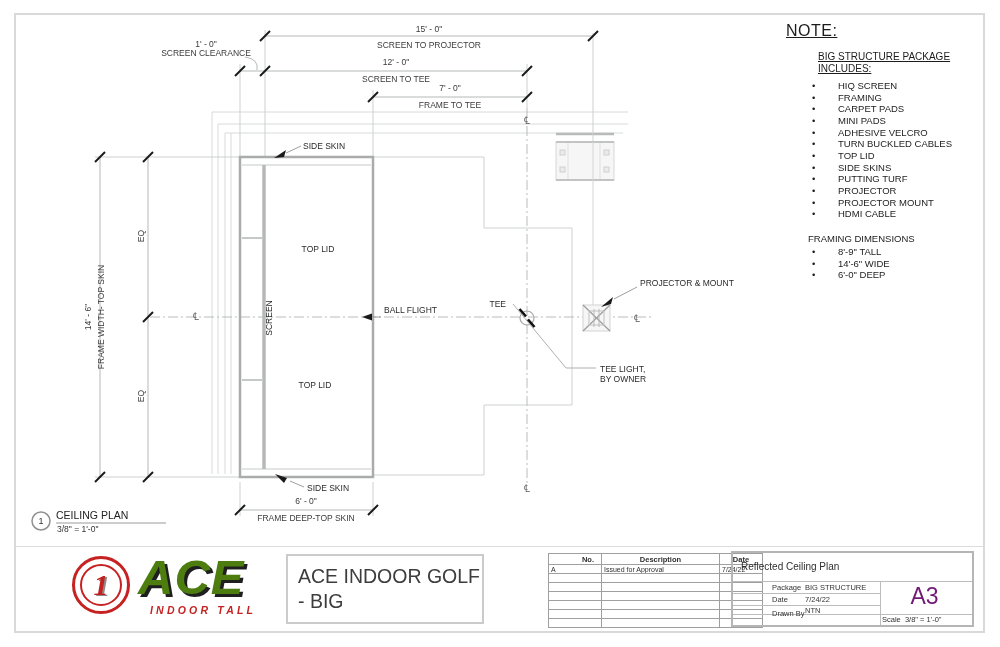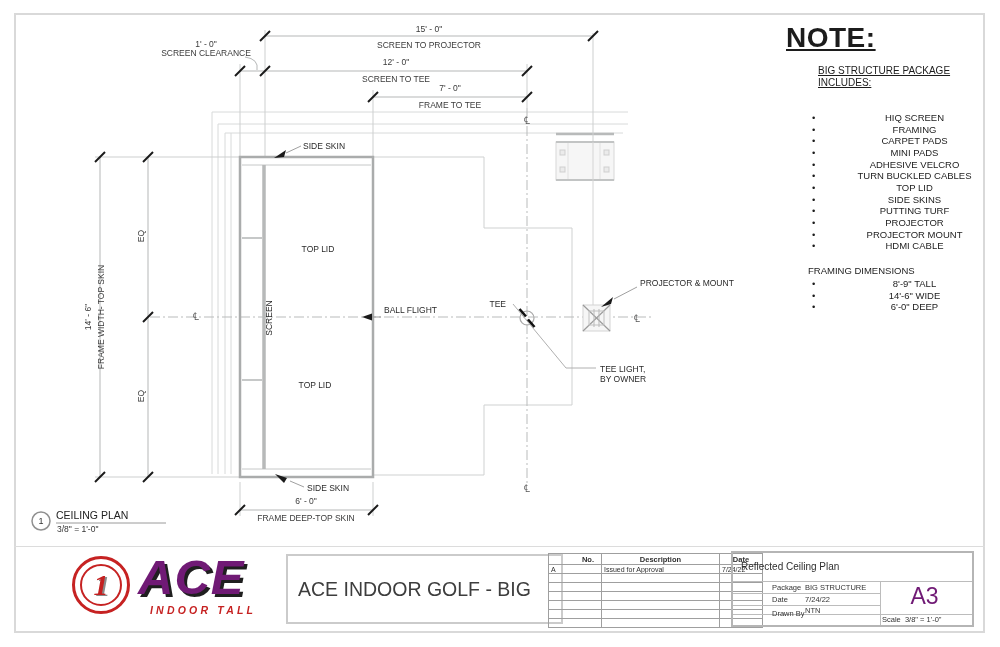--- a/index.html
+++ b/index.html
@@ -8,34 +8,34 @@
   
   .sheet-border{left:14px;top:13px;width:971px;height:620px;border:2px solid #d9d9d9;box-sizing:border-box;}
   .strip-line{left:14px;top:546px;width:971px;height:1px;background:#dcdcdc;}
   
   svg text{font-family:"Liberation Sans",sans-serif;fill:#333;}
   .dim{font-size:8.5px;fill:#3a3a3a;}
   .lbl{font-size:8.5px;fill:#2a2a2a;}
   .clsym{font-size:11px;fill:#555;}
   
   .note{left:786px;top:22px;width:205px;color:#1c1c1c;}
-  .note-heading{font-size:28px;font-weight:bold;text-decoration:underline;letter-spacing:.5px;}
+  .note-heading{font-size:16px;font-weight:normal;text-decoration:underline;letter-spacing:.5px;}
   .note-sub{margin:11px 0 0 32px;width:142px;font-size:10px;line-height:11.5px;text-decoration:underline;}
-  .note ul{list-style:none;margin:24px 0 0 0;padding:0;text-align:center;}
+  .note ul{list-style:none;margin:6px 0 0 0;padding:0;}
   .note li{position:relative;padding-left:52px;font-size:9.5px;line-height:11.65px;white-space:nowrap;}
   .note li::before{content:"\2022";position:absolute;left:26px;}
   .note-framing{margin:13px 0 2px 22px;font-size:9.5px;}
   .note ul.framing{margin-top:0;}
   
   .logo-circle{left:72px;top:556px;width:58px;height:58px;border:3px solid #c62222;border-radius:50%;box-sizing:border-box;display:flex;align-items:center;justify-content:center;}
   .logo-circle-inner{width:42px;height:42px;border:2px solid #c62222;border-radius:50%;box-sizing:border-box;display:flex;align-items:center;justify-content:center;}
   .logo-one{font-family:"Liberation Serif",serif;font-style:italic;font-weight:bold;font-size:30px;color:#c42020;text-shadow:2px 1px 0 #8a8a8a;}
-  .logo-ace{left:138px;top:549px;font-size:49px;font-weight:bold;font-style:italic;color:#701a75;text-shadow:3px 3px 0 #1f1f1f;letter-spacing:1px;}
+  .logo-ace{left:138px;top:549px;font-size:49px;font-weight:bold;font-style:italic;color:#4d7c0f;text-shadow:3px 3px 0 #1f1f1f;letter-spacing:1px;}
   .logo-tag{left:150px;top:604px;font-size:10.5px;font-weight:bold;font-style:italic;letter-spacing:3.2px;color:#c62222;}
-  .title-box{left:286px;top:554px;width:277px;height:70px;border:2px solid #cbcbcb;box-sizing:border-box;display:flex;flex-direction:column;justify-content:center;padding-left:10px;}
+  .title-box{left:286px;top:554px;width:198px;height:70px;border:2px solid #cbcbcb;box-sizing:border-box;display:flex;flex-direction:column;justify-content:center;padding-left:10px;}
   .title-box div{font-size:19.5px;line-height:25px;color:#3d3d3d;}
   .rev-table{left:548px;top:553px;}
   .rev-table table{border-collapse:collapse;table-layout:fixed;width:173px;height:72px;}
   .rev-table td,.rev-table th{border:1px solid #9f9f9f;padding:0 2px;font-size:7px;color:#2e2e2e;overflow:hidden;white-space:nowrap;}
   .rev-table th{font-size:7.5px;font-weight:bold;text-align:center;height:10px;}
   .rev-table td{height:8px;text-align:left;}
   .info-box{left:731px;top:551px;width:243px;height:76px;border:2px solid #b5b5b5;box-sizing:border-box;}
   .info-title{position:absolute;left:8px;top:0;height:28px;line-height:28px;font-size:10px;color:#2e2e2e;}
   .iline{position:absolute;background:#bcbcbc;}
   .irow-label{position:absolute;left:7px;font-size:7.5px;color:#333;padding-left:32px;}

